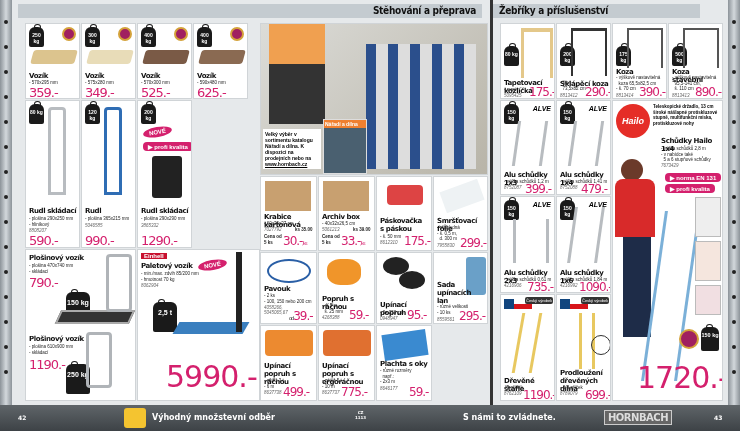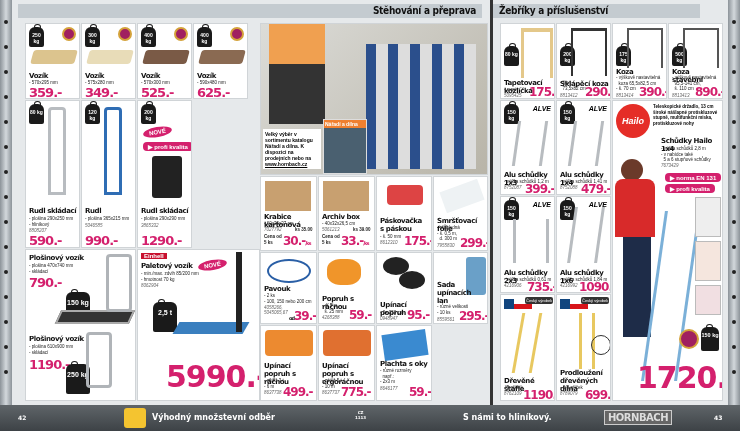--- a/index.html
+++ b/index.html
@@ -10,21 +10,21 @@
 .page{position:absolute;top:0;height:405px;background:#e6e9eb}
 .pl{left:12px;width:478px}
 .pr{left:490px;width:238px;border-left:3px solid #333}
 .sect{position:absolute;top:4px;height:14px;background:#c4cbd0;font-weight:bold;font-size:10px;color:#111;line-height:14px;padding:0 6px;font-family:"DejaVu Sans Condensed","DejaVu Sans",sans-serif;letter-spacing:-.3px}
 .cell{position:absolute;background:#fff;border:1px solid #d0d4d7;overflow:hidden}
 .wt{position:absolute;left:3px;top:3px;width:15px;height:20px;background:#1a1a1a;border-radius:6px 6px 2px 2px;color:#fff;font-size:5px;font-weight:bold;text-align:center;line-height:6px;padding-top:5px}
 .wt:before{content:"";position:absolute;top:-3px;left:5px;width:5px;height:4px;border:1.5px solid #1a1a1a;border-radius:50%}
 .pname{position:absolute;left:3px;font-size:7px;font-weight:bold;color:#111;font-family:"DejaVu Sans",sans-serif;letter-spacing:-.4px;line-height:8px}
 .pdesc{position:absolute;left:3px;font-size:4.5px;color:#222;line-height:5.5px}
 .pcode{position:absolute;left:3px;font-size:4.5px;color:#666;font-style:italic}
-.price{position:absolute;font-weight:bold;color:#d4206d;font-family:"DejaVu Sans",sans-serif;letter-spacing:-1px;line-height:1}
+.price{position:absolute;font-weight:normal;color:#d4206d;font-family:"DejaVu Sans",sans-serif;letter-spacing:-1px;line-height:1}
 .img{position:absolute}
 .badge{position:absolute;background:#d4206d;color:#fff;font-size:6px;font-weight:bold;padding:1px 5px;border-radius:4px;white-space:nowrap}
 .nove{position:absolute;background:#d4206d;color:#fff;font-size:6px;font-weight:bold;border-radius:50%;padding:2px 6px;transform:rotate(-10deg);text-align:center;line-height:6px}
 .footer{position:absolute;left:0;top:405px;width:740px;height:26px;background:linear-gradient(#5f6569,#3d4246);color:#fff}
 .footer span{position:absolute;font-size:8px;font-weight:bold;font-family:"DejaVu Sans",sans-serif}
 .seal{position:absolute;width:14px;height:14px;border-radius:50%;background:#a02060;border:2px solid #d4a23a}
 </style>
 </head>
 <body>
 
@@ -382,16 +382,16 @@
     <div class="price" style="left:24px;top:262px;font-size:30px">1720.-</div>
   </div>
 </div>
 
 <div class="footer">
   <span style="left:18px;top:9px;font-size:6px">42</span>
   <div style="position:absolute;left:124px;top:3px;width:22px;height:20px;background:#f4c430;border-radius:3px"></div>
   <span style="left:152px;top:8px">Výhodný množstevní odběr</span>
   <span style="left:355px;top:5px;font-size:4px;white-space:pre;text-align:center;line-height:5px">CZ
 1113</span>
-  <span style="left:463px;top:8px">S námi to hliníkový.</span>
+  <span style="left:463px;top:8px">S námi to zvládnete.</span>
   <span style="left:604px;top:5px;font-size:10px;border:1px solid #ccc;padding:1px 3px;color:#ddd;background:#666;letter-spacing:-.5px">HORNBACH</span>
   <span style="left:714px;top:9px;font-size:6px">43</span>
 </div>
 
 </body></html>

